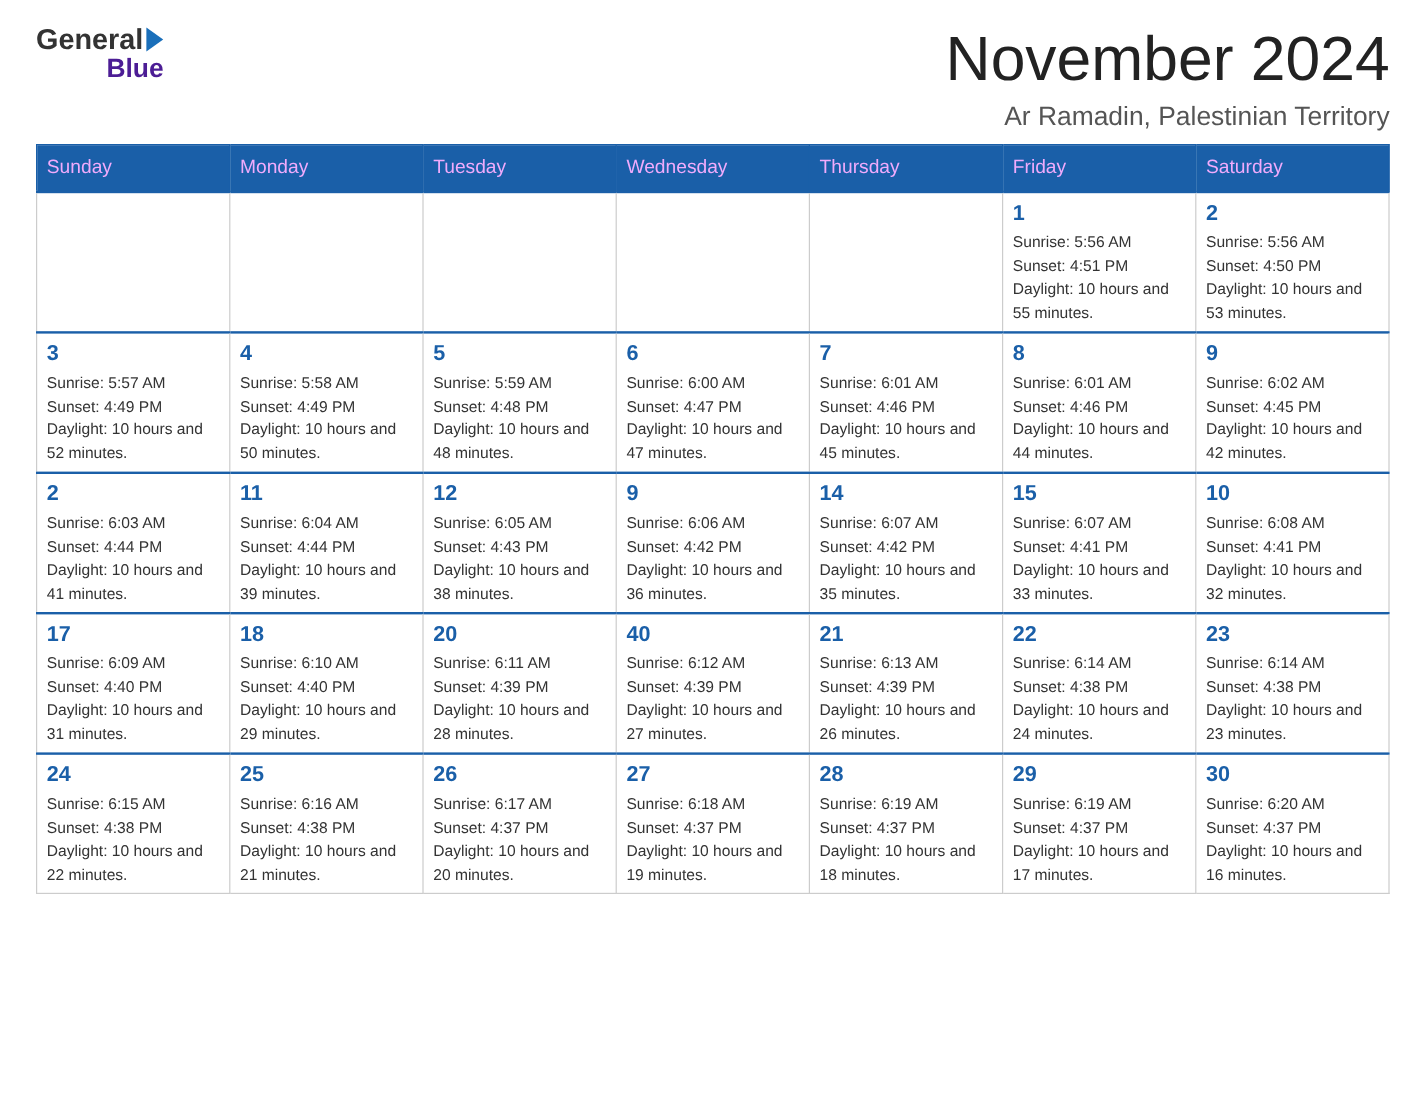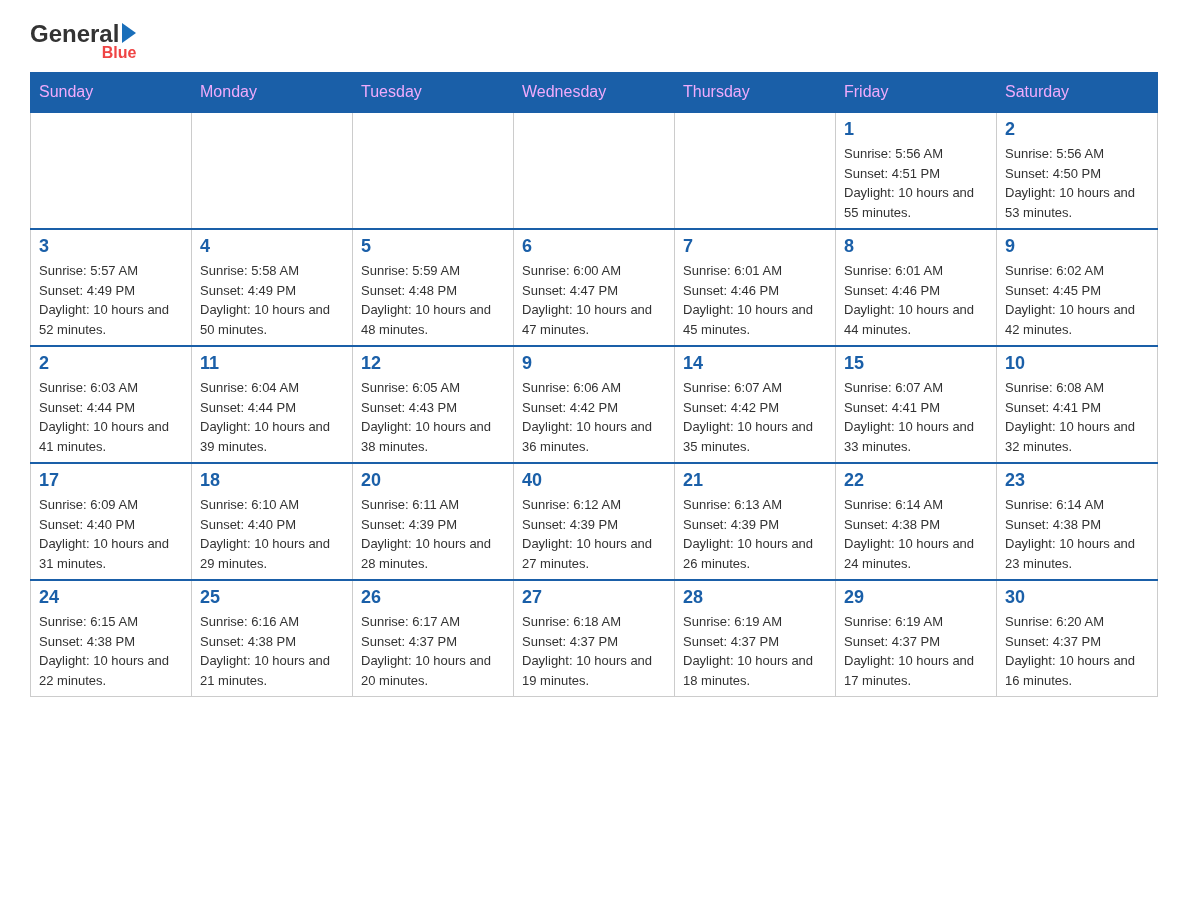--- a/index.html
+++ b/index.html
@@ -31,22 +31,22 @@
     .logo-arrow {
       width: 0;
       height: 0;
       border-left: 14px solid #1a6fba;
       border-top: 10px solid transparent;
       border-bottom: 10px solid transparent;
       margin-left: 3px;
       margin-top: -2px;
     }
     .logo-blue-sub {
-      color: #ef4444;
-      font-size: 16px;
+      color: #4c1d95;
+      font-size: 22px;
       font-weight: bold;
       margin-left: 2px;
     }
     .title-area {
       text-align: right;
     }
     .month-title {
       font-size: 52px;
       font-weight: normal;
       color: #222;
@@ -101,20 +101,24 @@
 </head>
 <body>
 
 <div class="header">
   <div class="logo">
     <div class="logo-text">
       <span style="color:#333; font-size:24px; font-weight:bold;">General</span>
       <div class="logo-arrow"></div>
     </div>
     <span class="logo-blue-sub" style="margin-top:-4px;">Blue</span>
+  </div>
+  <div class="title-area">
+    <div class="month-title">November 2024</div>
+    <div class="location">Ar Ramadin, Palestinian Territory</div>
   </div>
 </div>
 
 <table class="calendar">
   <thead>
     <tr>
       <th>Sunday</th>
       <th>Monday</th>
       <th>Tuesday</th>
       <th>Wednesday</th>

